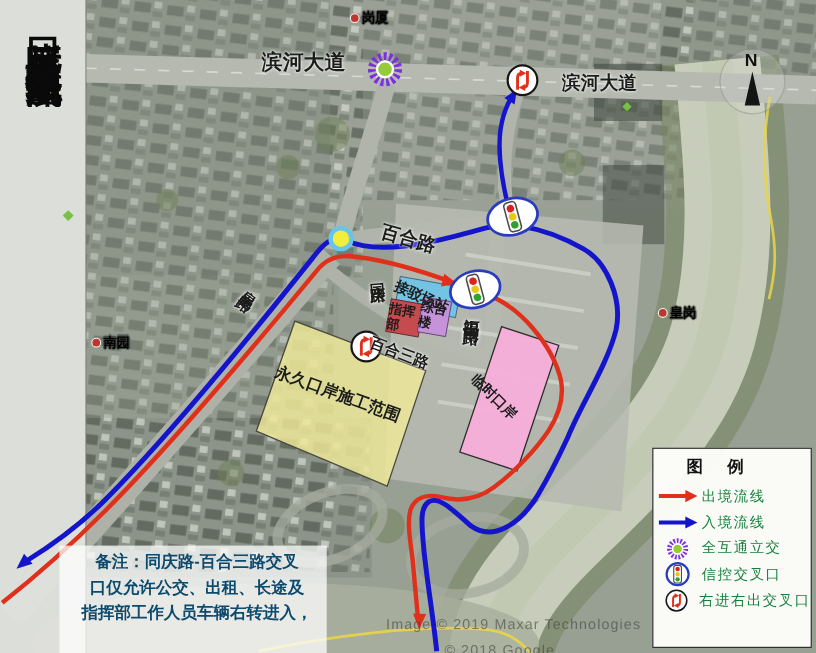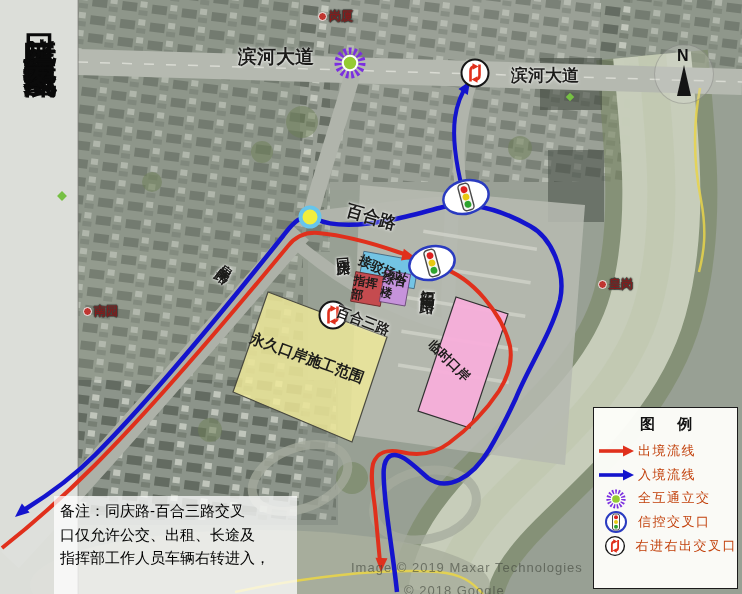--- a/index.html
+++ b/index.html
@@ -2,40 +2,40 @@
 <html><head>
 <meta charset="utf-8">
 <style>
   html,body{margin:0;padding:0;background:#222;}
   #stage{position:relative;width:742px;height:594px;overflow:hidden;
          font-family:"Liberation Sans",sans-serif;background:#98a094;}
   #map-svg{position:absolute;left:0;top:0;}
   .maplabel{position:absolute;font-weight:bold;color:#1c1c1a;white-space:nowrap;
             text-shadow:0 0 2px rgba(255,255,255,.95),0 0 4px rgba(255,255,255,.65);}
   .vert{writing-mode:vertical-rl;text-orientation:upright;}
-  .place{position:absolute;font-size:12px;font-weight:bold;color:#7f1d1d;white-space:nowrap;
+  .place{position:absolute;font-size:12px;font-weight:bold;color:#000000;white-space:nowrap;
          text-shadow:-1px 0 1px #3c3f3a,1px 0 1px #3c3f3a,0 -1px 1px #3c3f3a,0 1px 1px #3c3f3a;}
   .place .dot{display:inline-block;width:7px;height:7px;border-radius:50%;
               background:#c03530;border:1px solid #f2f2f2;margin-right:2px;vertical-align:middle;}
   .watermark{position:absolute;font-size:13px;color:rgba(66,71,62,.62);letter-spacing:1px;white-space:nowrap;}
   
   #title-text{position:absolute;left:8px;top:10px;width:64px;height:580px;
               font-size:33px;font-weight:bold;color:#0a0a0a;letter-spacing:2px;
               writing-mode:vertical-rl;text-orientation:upright;text-align:left;line-height:64px;}
   
-  #note{position:absolute;left:60px;top:499px;width:238px;font-size:15px;font-weight:normal;
-        color:#000000;line-height:23.5px;}
+  #note{position:absolute;left:60px;top:499px;width:238px;font-size:15px;font-weight:bold;
+        color:#0c4a6e;line-height:23.5px;text-align:center;}
   
   #legend{position:absolute;left:593px;top:407px;width:145px;height:182px;box-sizing:border-box;
           background:rgba(253,253,249,.97);border:1.5px solid #1b1b1b;padding-top:7px;}
-  #legend .ltitle{padding-left:46px;font-size:15px;font-weight:bold;letter-spacing:9px;
+  #legend .ltitle{padding-left:30px;font-size:15px;font-weight:bold;letter-spacing:9px;
                   color:#111;margin-bottom:5px;}
   .lrow{display:flex;align-items:center;height:23.8px;}
   .licon{width:44px;display:flex;justify-content:center;align-items:center;}
-  .llabel{font-size:13px;color:#c2410c;letter-spacing:1.5px;white-space:nowrap;}
+  .llabel{font-size:13px;color:#15803d;letter-spacing:1.5px;white-space:nowrap;}
   
   #compass{position:absolute;left:654px;top:44px;width:58px;height:58px;border-radius:50%;
            background:rgba(215,217,212,.28);border:1px solid rgba(70,70,70,.25);}
   #compass .n{position:absolute;left:22px;top:2px;font-size:16px;font-weight:bold;color:#111;}
   #compass .tri{position:absolute;left:22px;top:20px;width:0;height:0;
                 border-left:7px solid transparent;border-right:7px solid transparent;
                 border-bottom:31px solid #141414;}
 </style>
 </head>
 <body>

